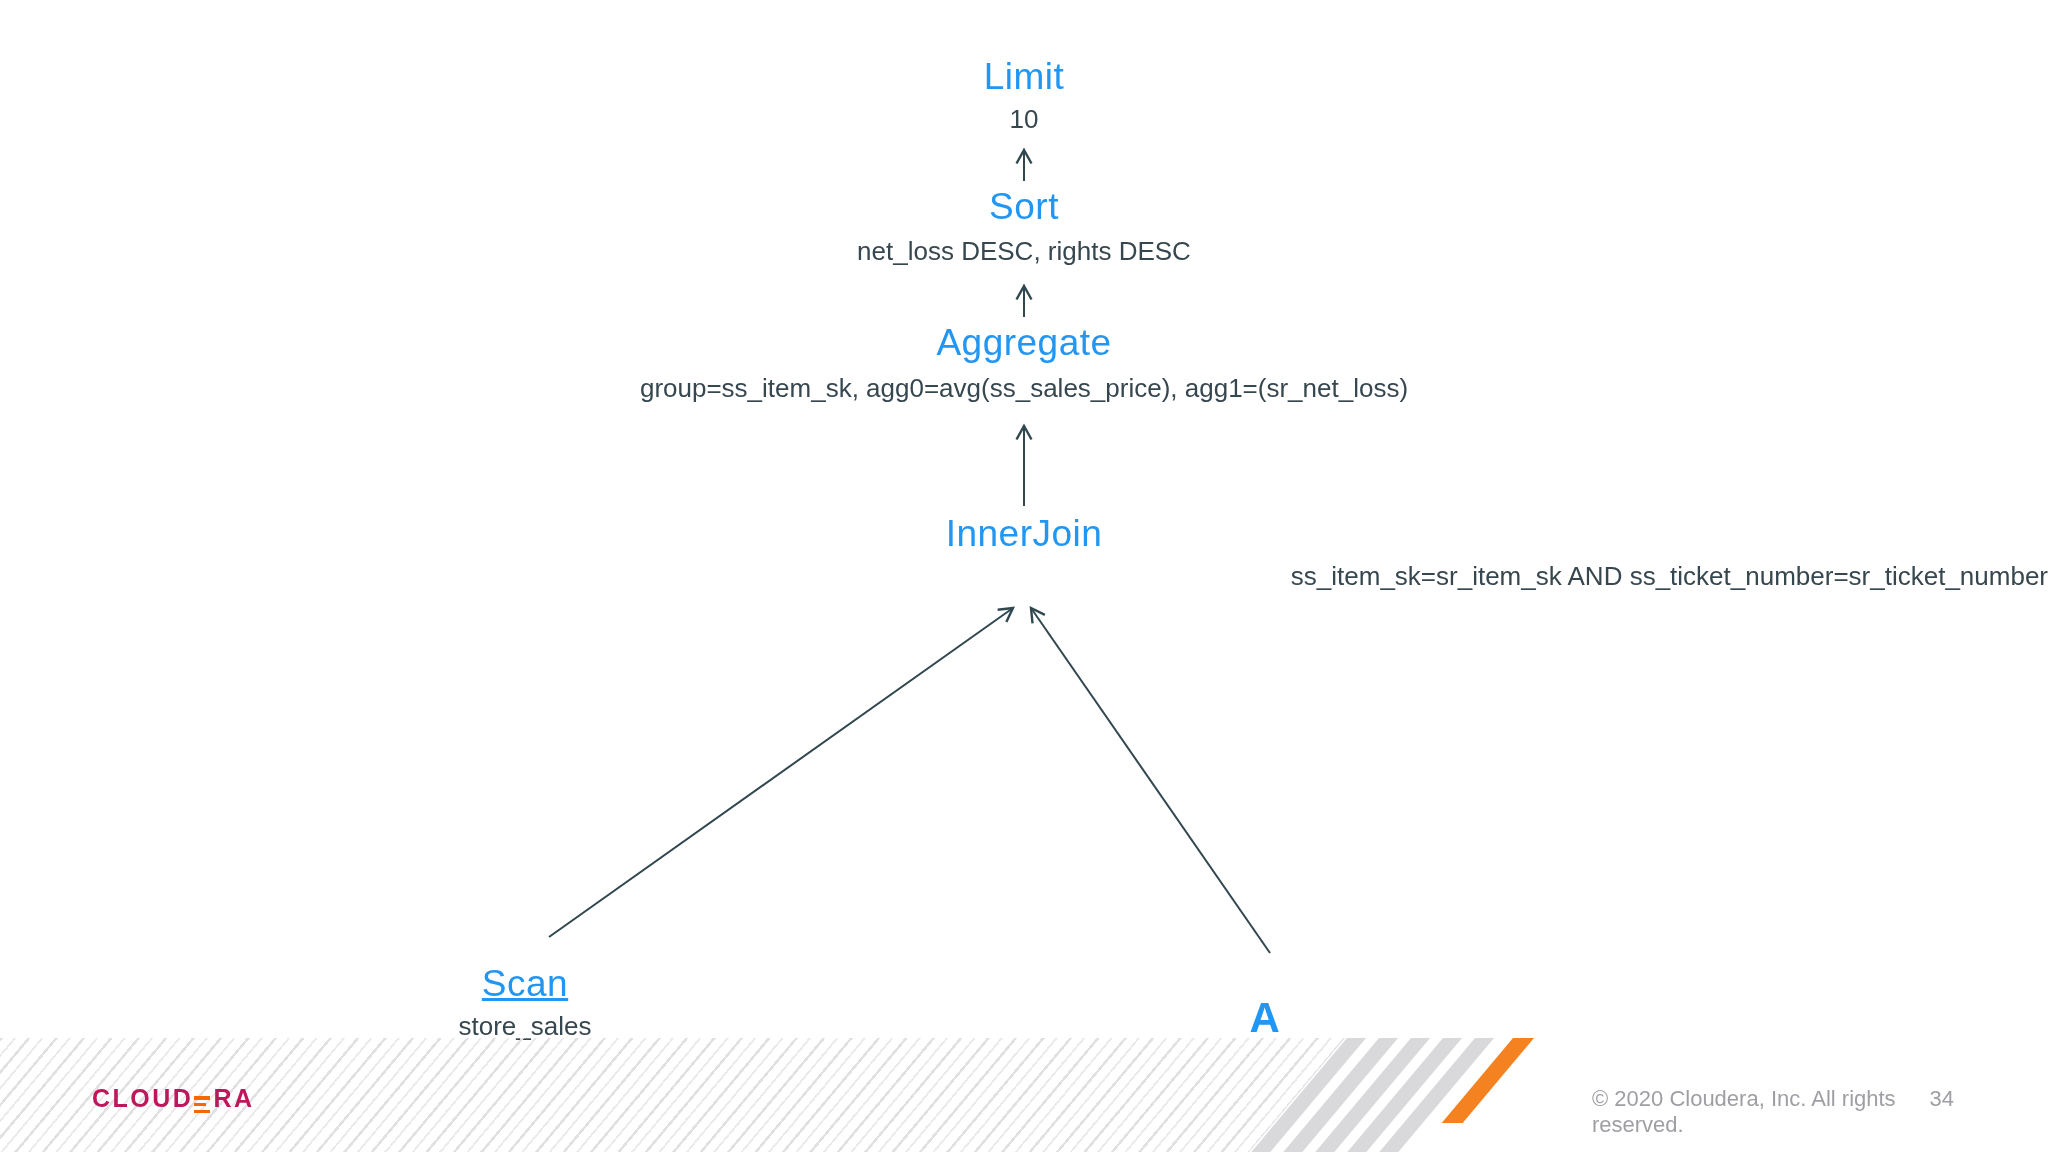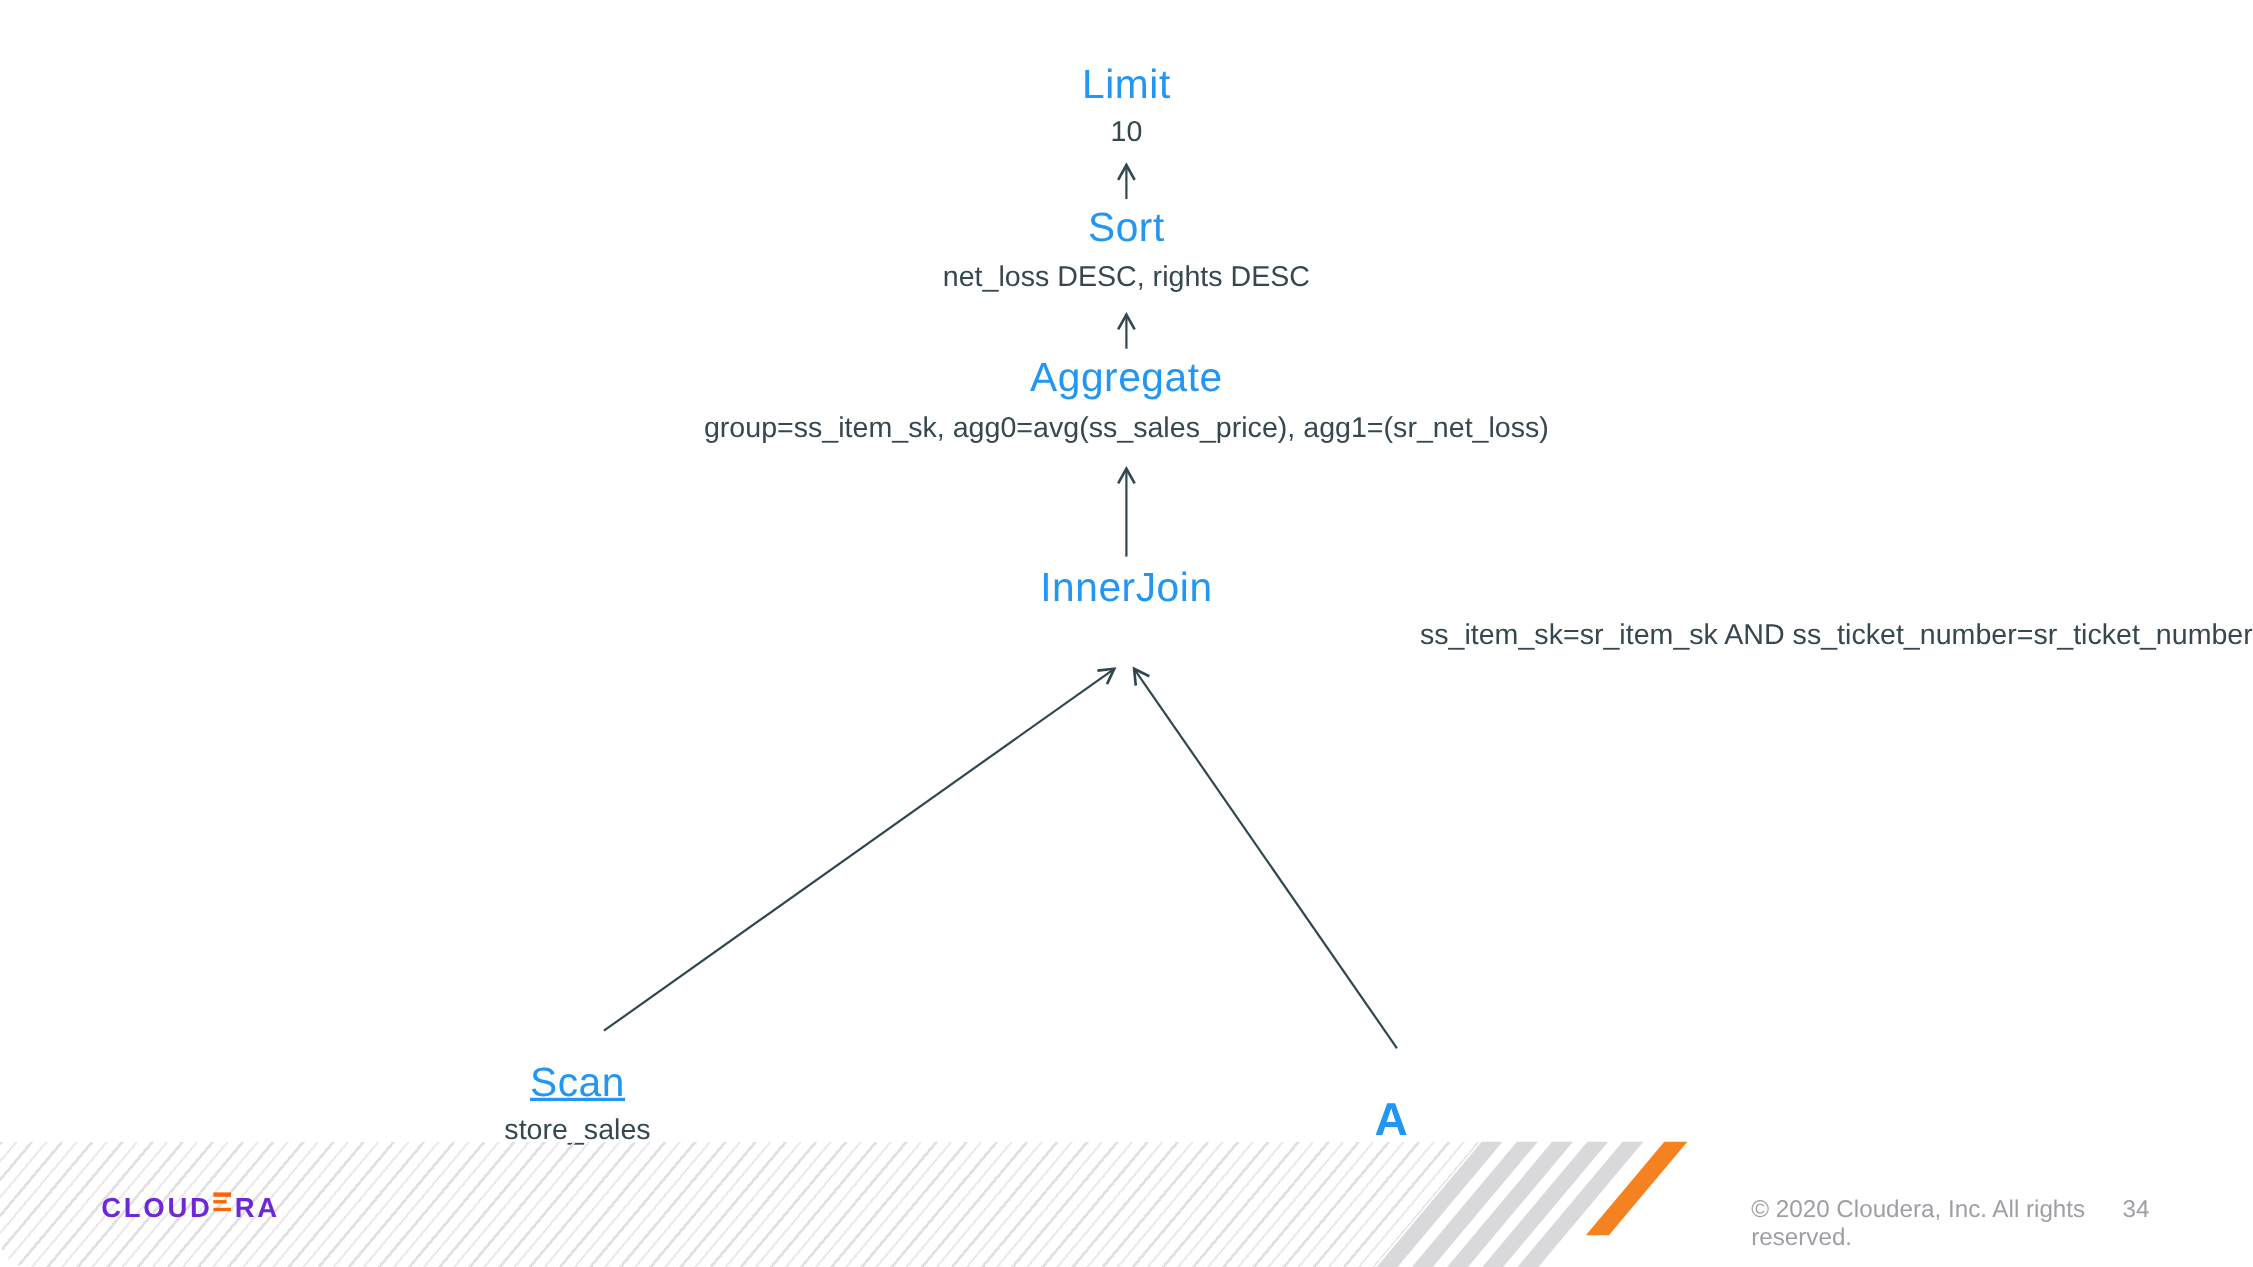--- a/index.html
+++ b/index.html
@@ -4,21 +4,20 @@
 <style>
   html, body { margin: 0; padding: 0; }
   body { font-family: "Liberation Sans", sans-serif; background: #ffffff; }
 
   .slide {
     position: relative;
     width: 2048px;
     height: 1152px;
     background: #ffffff;
     overflow: hidden;
-    border-radius: 26px;
   }
 
   
   .node-title {
     position: absolute;
     left: 0; right: 0;
     text-align: center;
     color: #2196f3;
     font-size: 37px;
     line-height: 1.15;
@@ -84,22 +83,22 @@
     background: #f58220;
     transform: skewX(-40deg);
     transform-origin: top left;
   }
 
   
   .logo {
     position: absolute;
     top: 1084px; left: 92px;
     display: flex;
-    align-items: flex-start;
-    color: #6d28d9;
+    align-items: flex-end;
+    color: #be185d;
     font-size: 25px;
     font-weight: 700;
     letter-spacing: 2.5px;
   }
   .logo-e {
     display: inline-flex;
     flex-direction: column;
     justify-content: space-between;
     height: 17px;
     width: 16px;

